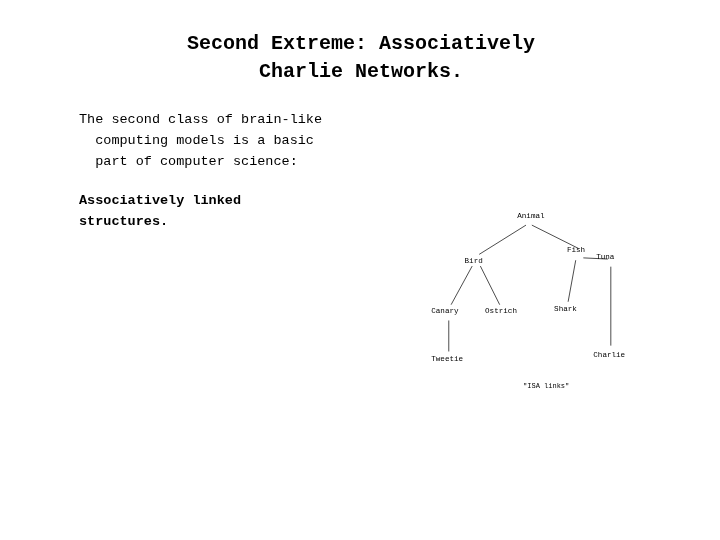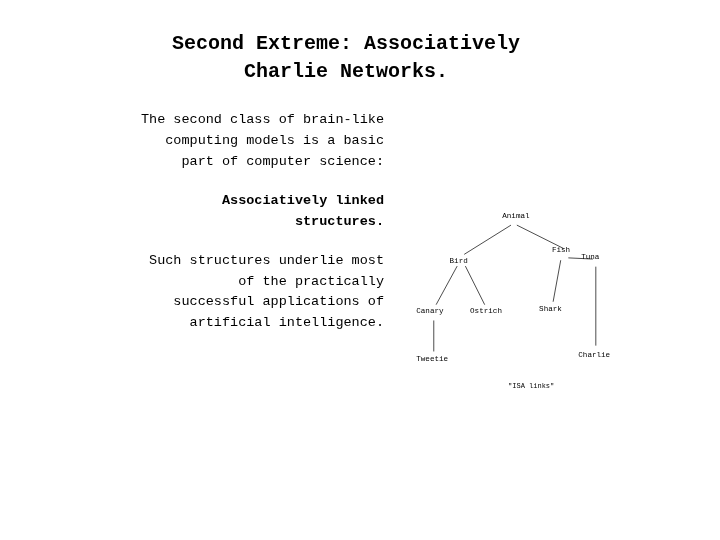--- a/index.html
+++ b/index.html
@@ -8,38 +8,38 @@
       height: 540px;
       background: #ffffff;
       font-family: 'Courier New', Courier, monospace;
       overflow: hidden;
     }
     .page {
       width: 668px;
       height: 540px;
       padding: 30px 40px 20px 64px;
       position: relative;
+      margin-left: 15px;
     }
     .title {
       text-align: center;
       font-size: 20px;
       font-weight: bold;
       line-height: 1.4;
       margin-bottom: 24px;
     }
     .content-area {
       display: flex;
       flex-direction: row;
       gap: 10px;
     }
     .left-text {
       flex: 0 0 320px;
       font-size: 13.5px;
       line-height: 1.55;
-      text-align: right;
     }
     .paragraph {
       margin-bottom: 18px;
     }
     .bold-paragraph {
       font-weight: bold;
       margin-bottom: 18px;
     }
     .right-diagram {
       flex: 1;
@@ -57,21 +57,20 @@
 <div class="page">
   <div class="title">
     <div>Second Extreme: Associatively</div>
     <div>Charlie Networks.</div>
   </div>
 
   <div class="content-area">
     <div class="left-text">
       <div class="paragraph">The second class of brain-like<br>&nbsp;&nbsp;computing models is a basic<br>&nbsp;&nbsp;part of computer science:</div>
       <div class="bold-paragraph"><strong>Associatively linked<br>structures.</strong></div>
-      <div class="paragraph">Such structures underlie most<br>&nbsp;&nbsp;of the practically<br>&nbsp;&nbsp;successful applications of<br>&nbsp;&nbsp;artificial intelligence.</div>
     </div>
 
     <div class="right-diagram">
       <svg class="tree-diagram" viewBox="0 0 400 320">
 
         <line x1="200" y1="32" x2="120" y2="82" stroke="#333" stroke-width="1.5"></line>
 
         <line x1="210" y1="32" x2="290" y2="72" stroke="#333" stroke-width="1.5"></line>
 
         <line x1="108" y1="102" x2="72" y2="168" stroke="#333" stroke-width="1.5"></line>

